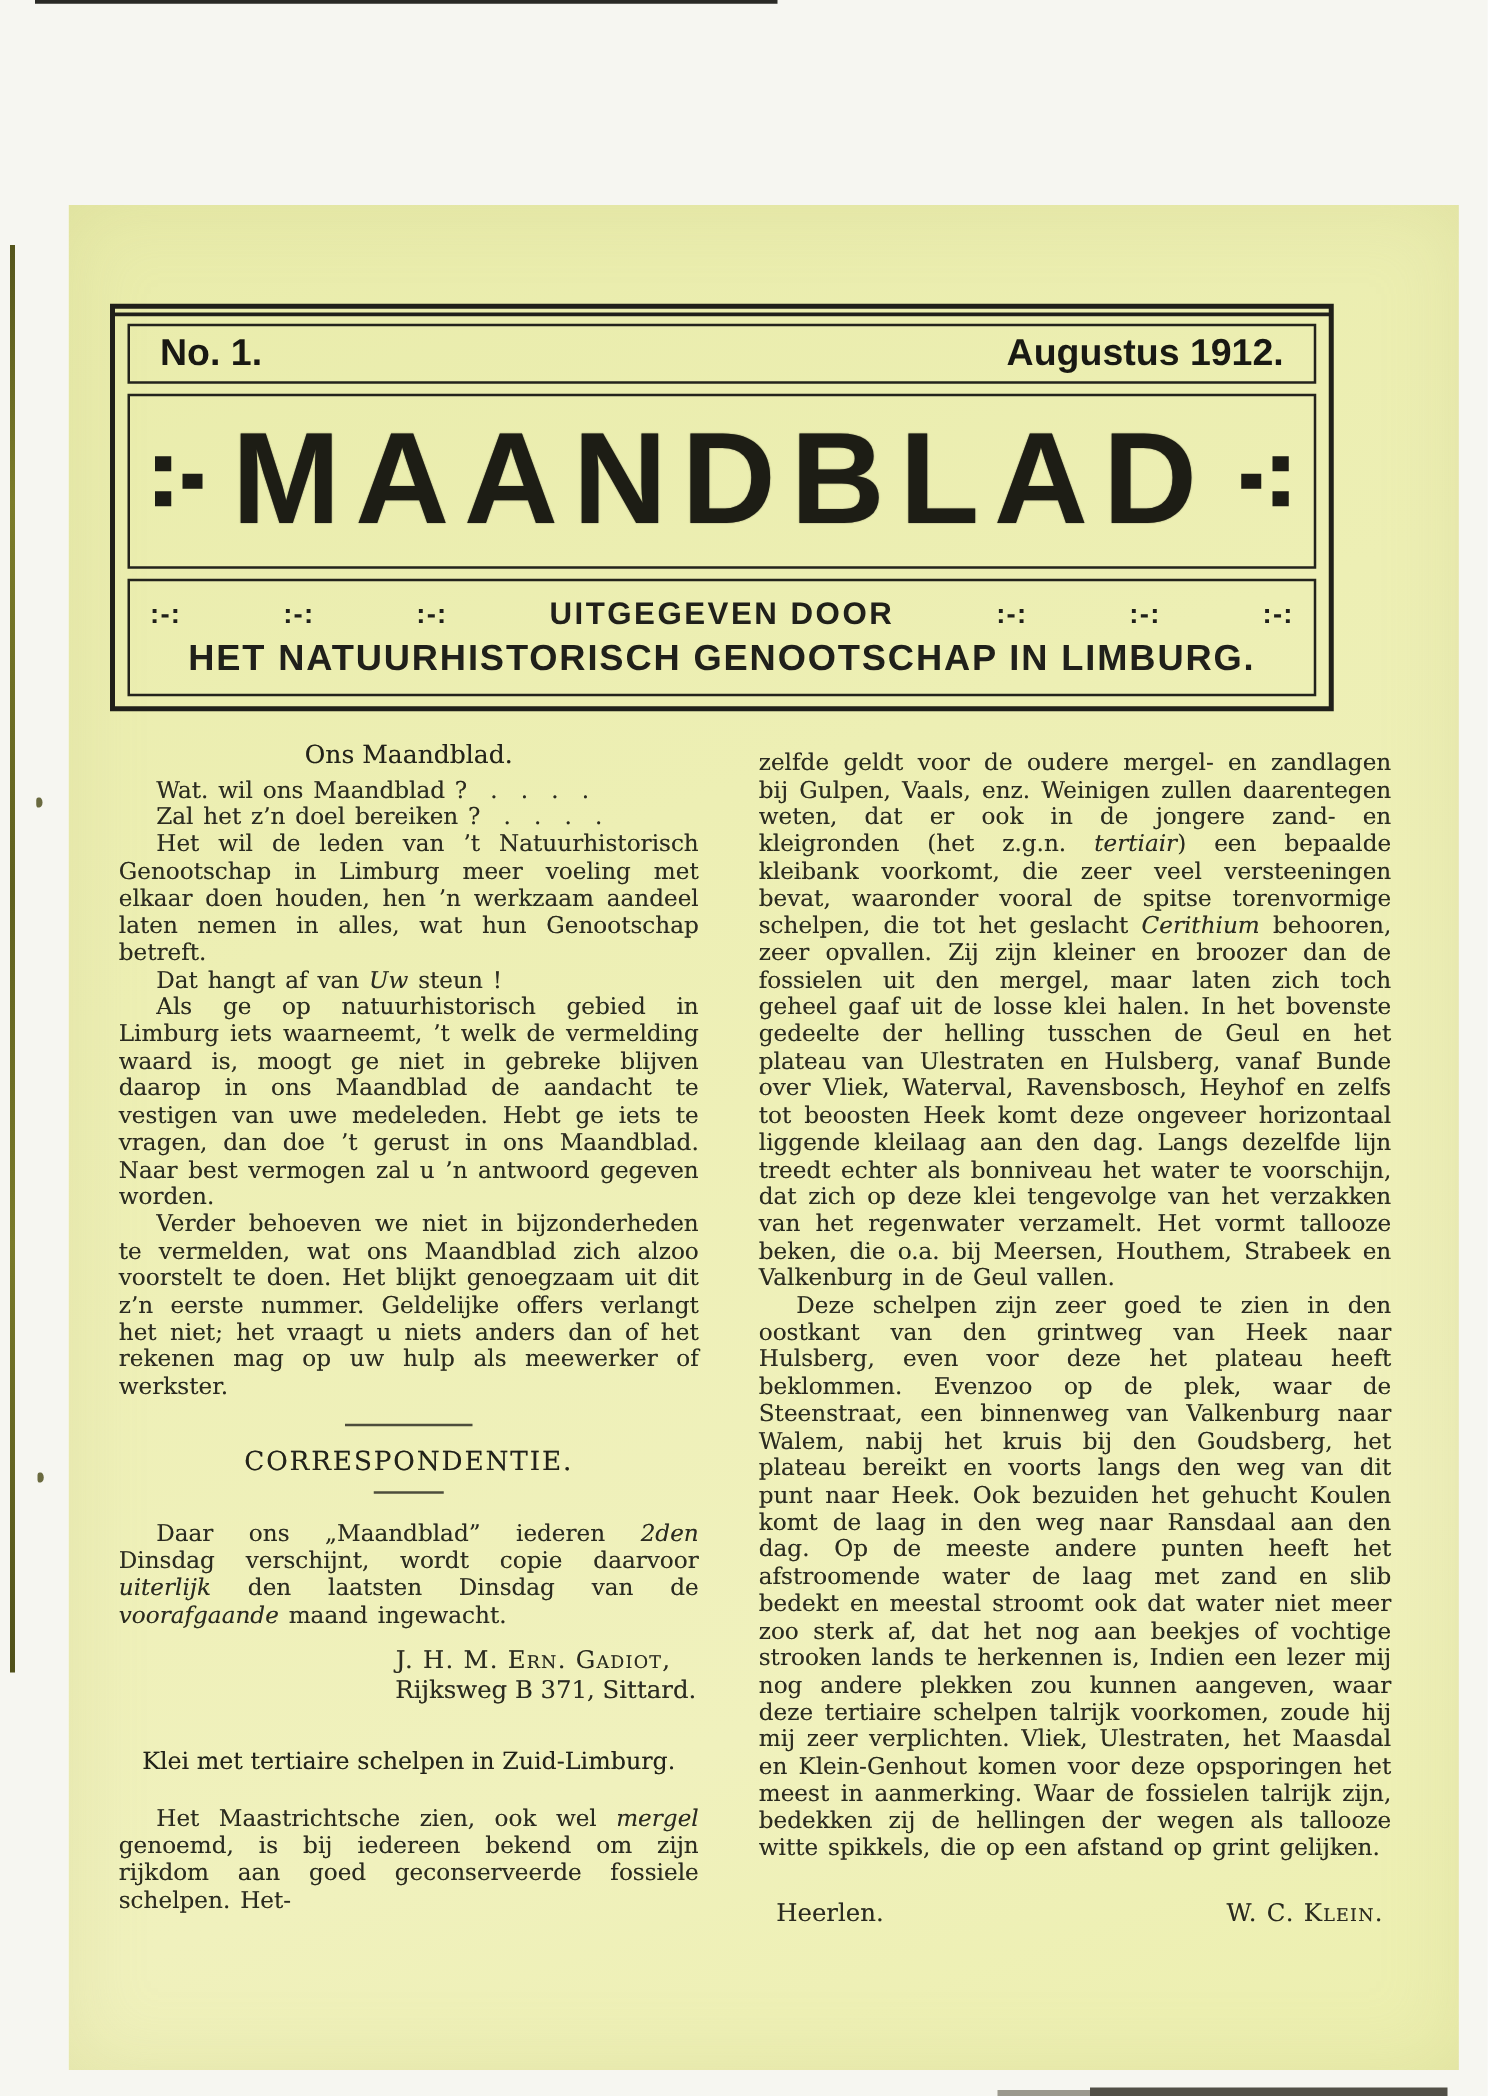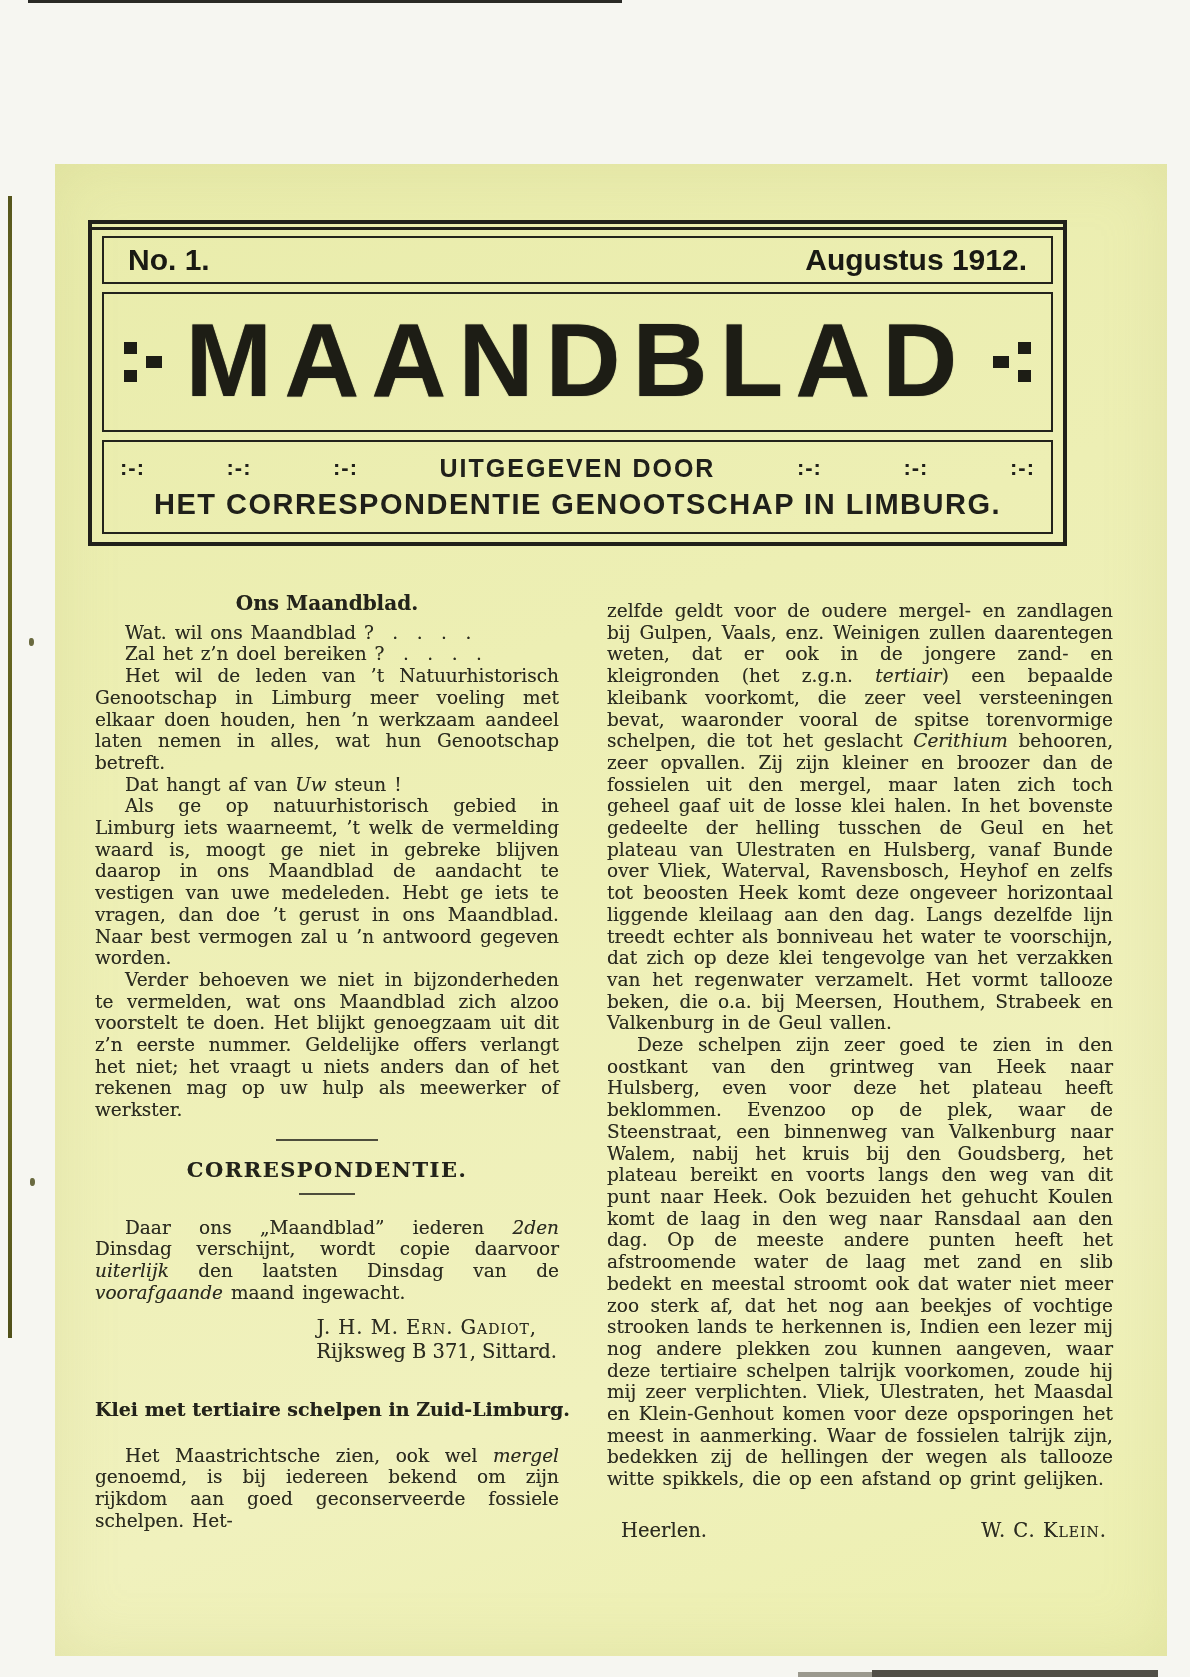--- a/index.html
+++ b/index.html
@@ -13,21 +13,21 @@
   .speck{position:absolute;width:5px;height:8px;background:#6a6a40;border-radius:40% 60% 60% 40%;}
   .bottom-bar-dark{position:absolute;left:872px;top:1670px;width:286px;height:7px;background:#514f47;}
   .bottom-bar-gray{position:absolute;left:798px;top:1672px;width:74px;height:5px;background:#9b998e;}
 
   
   .paper{position:absolute;left:55px;top:164px;width:1112px;height:1492px;
     background:linear-gradient(160deg,#e9ecab 0%,#edefb4 35%,#f0f1bd 75%,#ecefae 100%);
     box-shadow:inset 0 0 60px rgba(190,190,120,0.25);}
 
   
-  .frame{position:absolute;left:33px;top:56px;width:979px;height:326px;box-sizing:border-box;
+  .frame{position:absolute;left:33px;top:79px;width:979px;height:326px;box-sizing:border-box;
     border:4px solid #20201a;padding:12px 10px 8px;display:flex;flex-direction:column;gap:8px;}
   .frame::before{content:"";position:absolute;left:-1px;right:-1px;top:3px;height:3px;background:#20201a;}
   .mbox{box-sizing:border-box;border:2.5px solid #23231c;}
   .issue-row{height:48px;display:flex;justify-content:space-between;align-items:center;padding:0 24px;
     font-family:"Liberation Sans",sans-serif;font-weight:bold;font-size:30px;color:#191913;}
   .title-row{height:140px;display:flex;justify-content:space-between;align-items:center;padding:0 20px;}
   .masthead-title{font-family:"Liberation Sans",sans-serif;font-weight:bold;font-size:104px;
     letter-spacing:12px;color:#1d1d15;line-height:1;transform:translateY(-2px);
     text-shadow:0 0 1px rgba(25,25,15,0.7);}
   .cmark{display:flex;align-items:center;gap:9px;}
@@ -41,21 +41,21 @@
   .pub-row2{text-align:center;font-family:"Liberation Sans",sans-serif;font-weight:bold;font-size:29px;
     letter-spacing:1.5px;color:#20201a;}
 
   
   .col{position:absolute;color:#2b2b20;font-size:18.5px;line-height:21.7px;
     text-shadow:0 0 0.5px rgba(40,40,25,0.45);}
   .col-left{left:40px;top:429px;width:464px;}
   .col-right{left:552px;top:436px;width:506px;}
   .col p{margin:0;text-align:justify;word-spacing:2px;}
   .col p.indent{text-indent:30px;}
-  .art-heading{text-align:center;font-weight:bold;font-size:20px;color:#23231a;margin:0 0 7px;}
+  .art-heading{text-align:center;font-weight:normal;font-size:20px;color:#23231a;margin:0 0 7px;}
   .art-heading.caps{font-size:21px;letter-spacing:1.5px;}
   .art-heading.wide{white-space:nowrap;font-size:19px;margin:36px 0 24px;}
   .signature{text-align:right;font-variant:small-caps;letter-spacing:1px;font-size:19.5px;
     padding-right:20px;margin-top:5px;color:#26261c;}
   .sig-block{margin-top:14px;}
   .sig-name{text-align:right;font-variant:small-caps;letter-spacing:1px;font-size:19.5px;padding-right:22px;}
   .sig-addr{text-align:right;font-size:19.5px;padding-right:2px;margin-top:2px;}
   .divider{width:102px;height:0;border-top:2px solid #4d4d3c;margin:18px auto 18px;}
   .divider.small{width:56px;margin:12px auto 22px;}
   .footer-row{display:flex;justify-content:space-between;margin-top:30px;padding:0 6px 0 14px;
@@ -104,21 +104,21 @@
       <div class="mbox pub-box">
         <div class="pub-row1">
           <span class="tmark">:-:</span>
           <span class="tmark">:-:</span>
           <span class="tmark">:-:</span>
           <span>UITGEGEVEN DOOR</span>
           <span class="tmark">:-:</span>
           <span class="tmark">:-:</span>
           <span class="tmark">:-:</span>
         </div>
-        <div class="pub-row2">HET CORRESPONDENTIE GENOOTSCHAP IN LIMBURG.</div>
+        <div class="pub-row2">HET NATUURHISTORISCH GENOOTSCHAP IN LIMBURG.</div>
       </div>
 
     </div>
 
     <div class="col col-left">
       <div class="art-heading">Ons Maandblad.</div>
       <div>
           <p class="para indent"><span>Wat. wil ons Maandblad ? . . . .</span></p>
           <p class="para indent"><span>Zal het z’n doel bereiken ? . . . .</span></p>
           <p class="para indent"><span>Het wil de leden van ’t Natuurhistorisch Genootschap in Limburg meer voeling met elkaar doen houden, hen ’n werkzaam aandeel laten nemen in alles, wat hun Genootschap betreft.</span></p>

